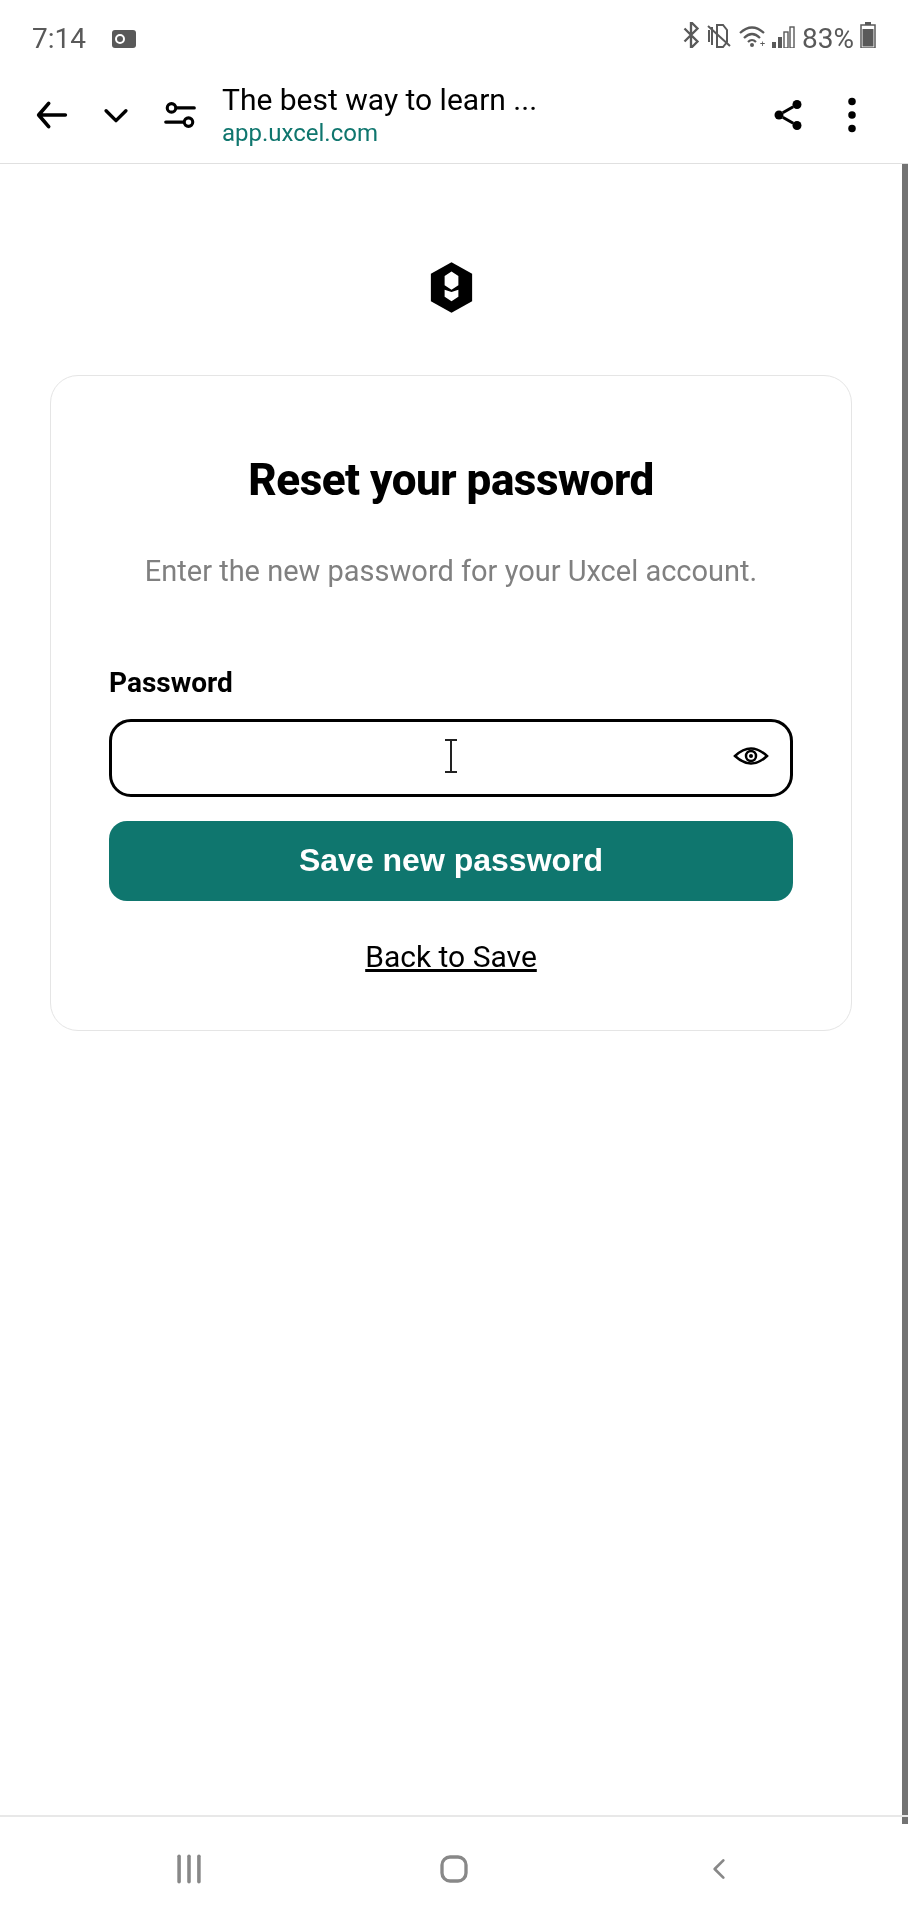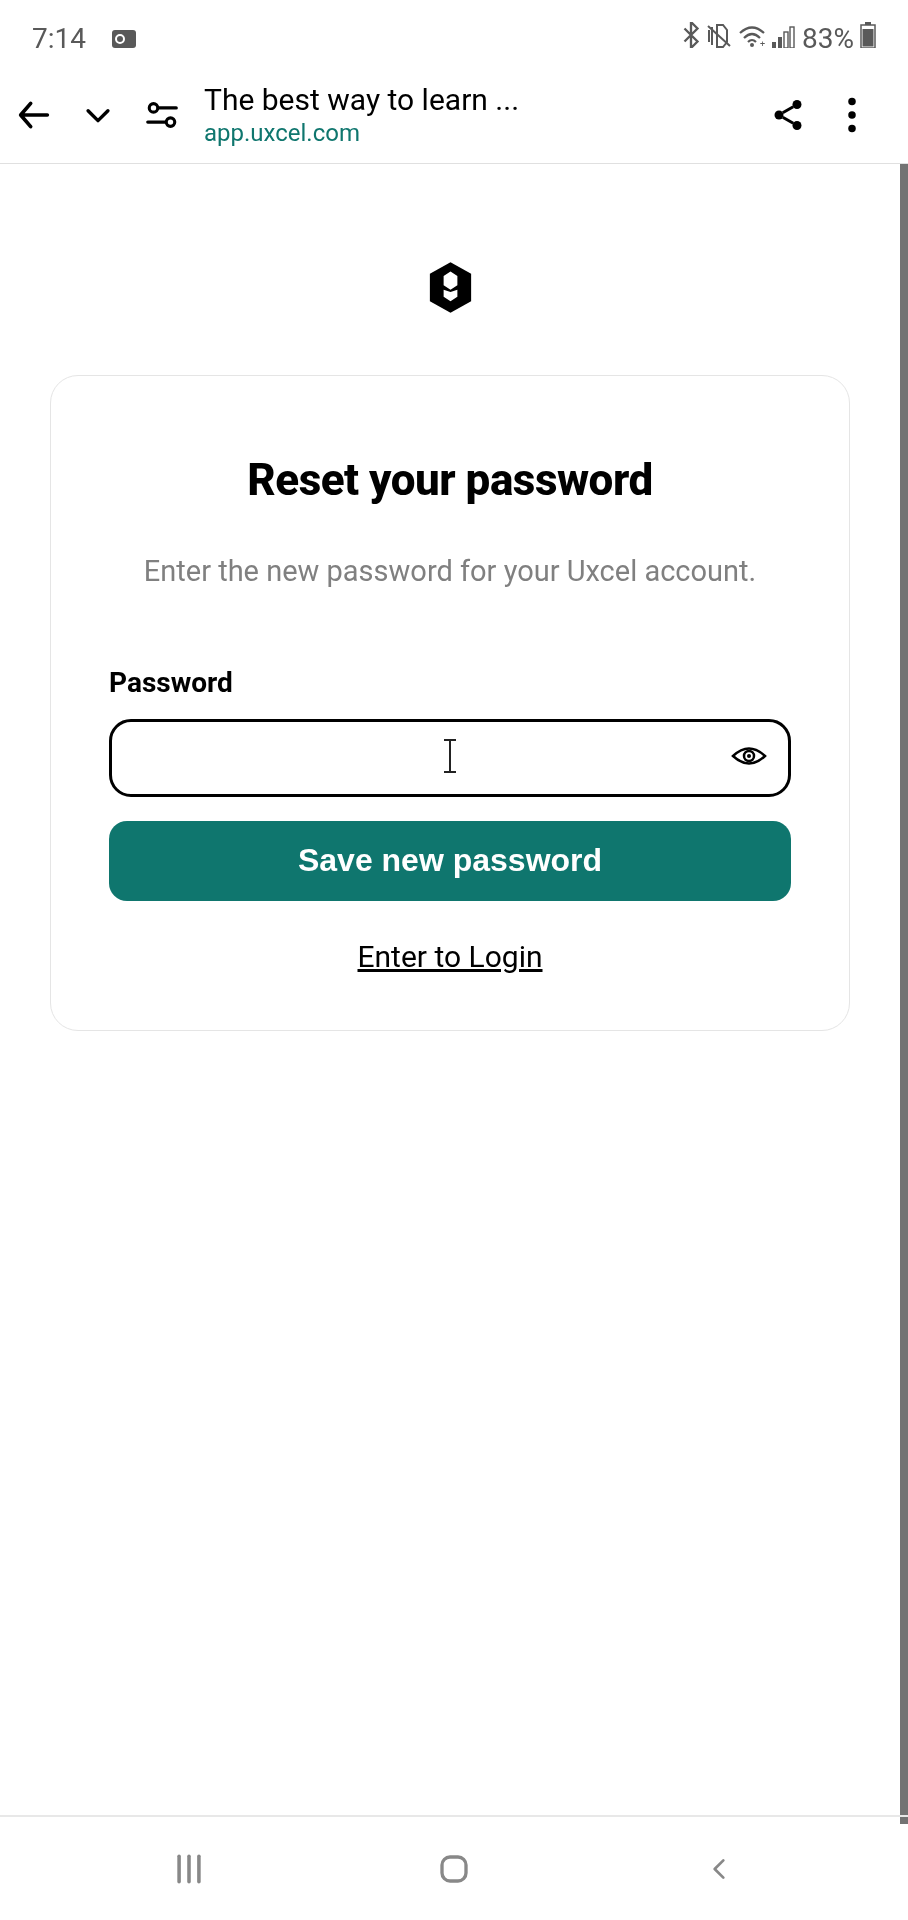--- a/index.html
+++ b/index.html
@@ -34,21 +34,21 @@
       display: flex;
       align-items: center;
       gap: 6px;
       font-size: 28px;
       color: #595959;
     }
     .status-right svg { fill: #595959; }
     .browser-bar {
       display: flex;
       align-items: center;
-      padding: 10px 28px 16px 6px;
+      padding: 10px 28px 16px 24px;
       gap: 8px;
       border-bottom: 1px solid #e0e0e0;
     }
     .browser-btn {
       width: 56px;
       height: 56px;
       display: flex;
       align-items: center;
       justify-content: center;
       flex-shrink: 0;
@@ -70,21 +70,21 @@
     }
     .page-url {
       font-size: 24px;
       color: #0f766e;
       margin-top: 2px;
     }
     .content {
       padding: 40px 20px;
       height: calc(100% - 260px);
       overflow-y: auto;
-      border-right: 8px solid #737373;
+      border-right: 6px solid #737373;
     }
     .logo-container {
       display: flex;
       justify-content: center;
       padding: 56px 0 60px;
     }
     .logo {
       width: 55px;
       height: 55px;
     }
@@ -299,21 +299,21 @@
       </span>
       <span class="eye-icon">
         <svg width="36" height="26" viewBox="0 0 36 26">
             <path d="M2 13 Q18 -2 34 13 Q18 28 2 13 Z" stroke="#000" stroke-width="2.5" fill="none"></path>
             <circle cx="18" cy="13" r="5" stroke="#000" stroke-width="2.5" fill="none"></circle>
             <circle cx="18" cy="13" r="2" fill="#000"></circle>
           </svg>
       </span>
     </div>
     <button class="primary-btn">Save new password</button>
-    <a href="#" class="back-link">Enter to Login</a>
+    <a href="#" class="back-link">Back to Save</a>
   </div>
 </div>
 
 <div class="nav-bar">
   <div class="nav-btn">
     <svg width="34" height="34" viewBox="0 0 24 24">
         <line x1="5" y1="3" x2="5" y2="21" stroke="#888" stroke-width="2.5" stroke-linecap="round"></line>
         <line x1="12" y1="3" x2="12" y2="21" stroke="#888" stroke-width="2.5" stroke-linecap="round"></line>
         <line x1="19" y1="3" x2="19" y2="21" stroke="#888" stroke-width="2.5" stroke-linecap="round"></line>
       </svg>

